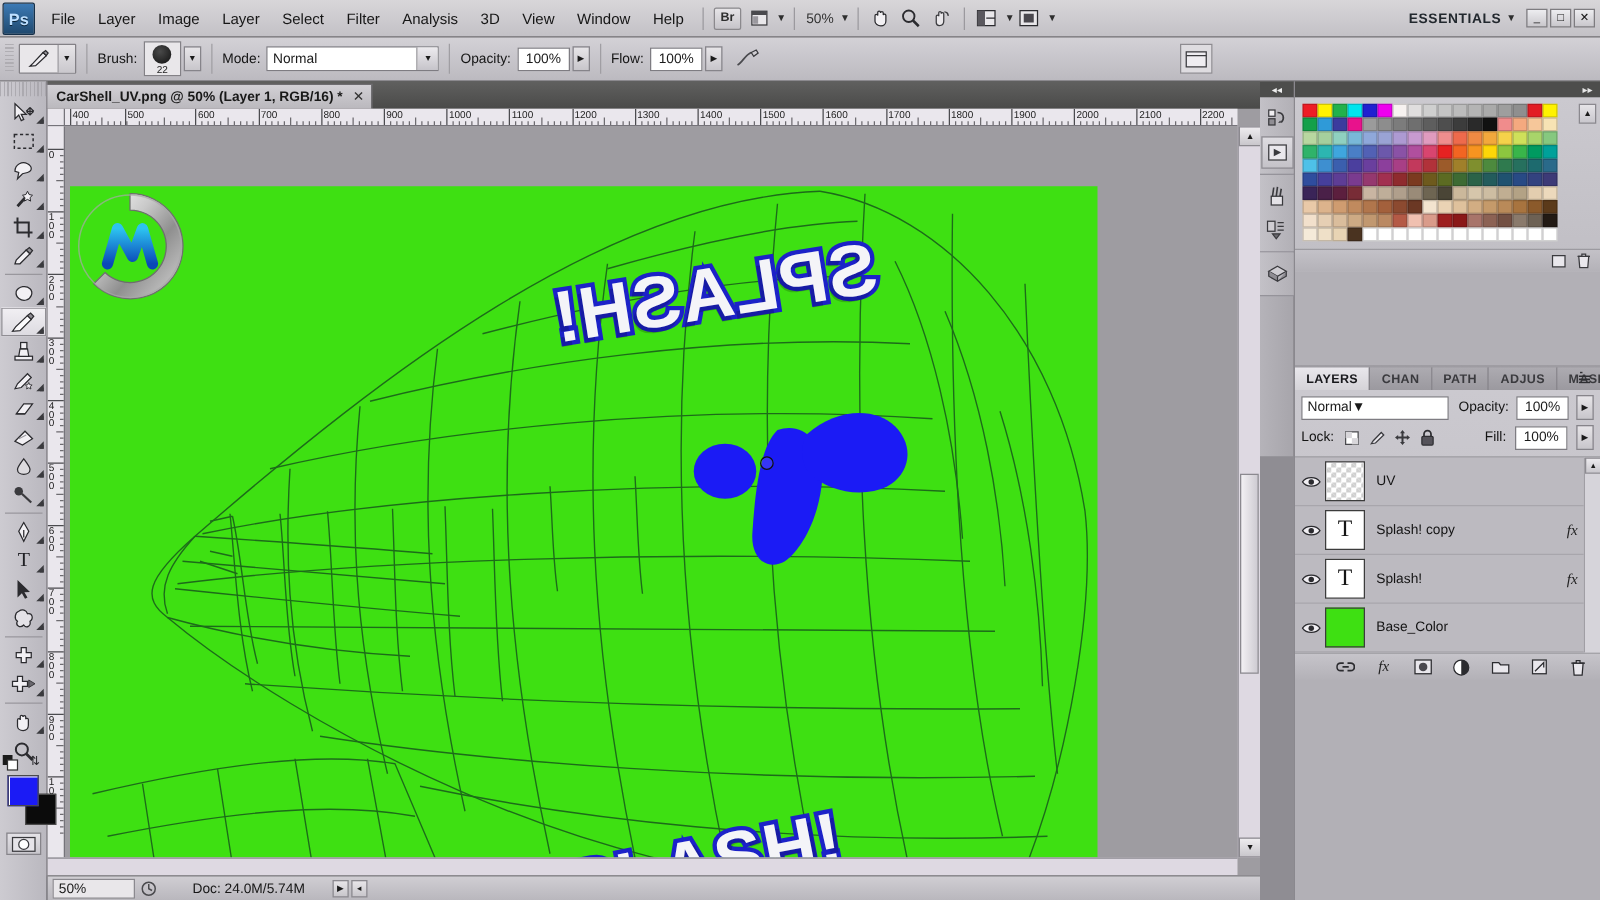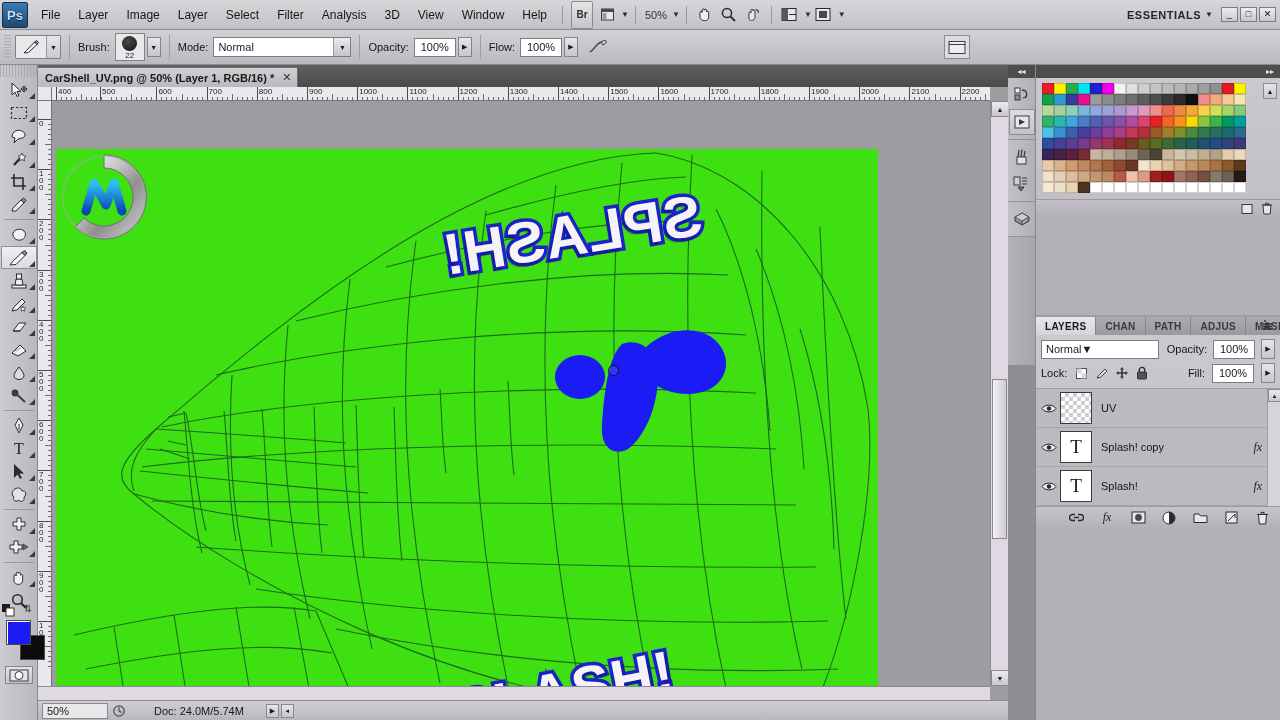--- a/index.html
+++ b/index.html
@@ -27,21 +27,21 @@
     color:#bfe0ff; font-weight:bold; font-size:13px;
     display:flex; align-items:center; justify-content:center;
     text-shadow:0 1px 0 #0a2238;
   }
   .menu-item{
     padding:4px 9px; font-size:12px; color:#161616; cursor:default;
     white-space:nowrap;
   }
   .mb-sep{ width:1px; height:18px; background:#9b999e; margin:0 6px; }
   .mb-btn{
-    min-width:22px; height:28px; padding:0 4px; margin:0 2px;
+    min-width:22px; height:18px; padding:0 4px; margin:0 2px;
     background:linear-gradient(#e6e4e7,#c6c4c9);
     border:1px solid #8b898d; border-radius:2px;
     display:flex; align-items:center; justify-content:center;
     font-size:10px; font-weight:bold; color:#2e2e2e;
   }
   .mb-icon{ width:22px; height:20px; display:flex; align-items:center; justify-content:center; margin:0 1px; }
   .caret{ font-size:8px; color:#2e2e2e; margin-left:2px; }
   .zoomsel{ font-size:11px; color:#333; padding:0 3px; }
   .spacer{ flex:1; }
   .essentials{ font-size:11px; letter-spacing:.5px; color:#22282e; font-weight:bold; padding-right:2px;}
@@ -1449,21 +1449,21 @@
         </div>
         <div class="pf-ico">
           <svg width="12" height="13" viewBox="0 0 12 13">
             <path d="M2 3 h8 l-.8 9 h-6.4 z" fill="#e9e7ec" stroke="#3a3a3e"></path>
             <path d="M1 3 h10 M4.5 1.2 h3 v1.8 h-3 z" fill="#cfcdd2" stroke="#3a3a3e"></path>
           </svg>
         </div>
       </div>
     </div>
 
-    <div class="tabrow" style="margin-top:98px;">
+    <div class="tabrow" style="margin-top:75px;">
       <div class="ptab active">LAYERS</div>
       <div class="ptab">CHAN</div>
       <div class="ptab">PATH</div>
       <div class="ptab">ADJUS</div>
       <div class="ptab">MASKS</div>
       <div class="pmenu">
         <svg width="12" height="10" viewBox="0 0 12 10">
           <path d="M1 1 h2 M0 4 h9 M0 6.5 h9 M0 9 h9" stroke="#2e2e32" stroke-width="1.3"></path>
         </svg>
       </div>
@@ -1550,20 +1550,30 @@
             </svg>
           </div>
           <div class="thumb">
             <span style="font-family:'Liberation Serif',serif;font-size:19px;color:#161616;">T</span>
           </div>
           <div class="layer-name">Splash!</div>
           <div class="fx-mark">fx</div>
           <div class="fx-arrow">▼</div>
         </div>
 
+        <div class="layer-row">
+          <div class="eye">
+            <svg width="16" height="11" viewBox="0 0 16 11">
+              <path d="M1 5.5 C4 1 12 1 15 5.5 C12 10 4 10 1 5.5 Z" fill="#f0eef2" stroke="#2b2b2f"></path>
+              <circle cx="8" cy="5.5" r="2.2" fill="#2b2b2f"></circle>
+            </svg>
+          </div>
+          <div class="thumb" style="background:#3ee012;"></div>
+          <div class="layer-name">Base_Color</div>
+        </div>
 
         <div class="lay-scroll">
           <div class="sbtn">▲</div>
         </div>
       </div>
 
       <div class="layers-foot">
         <div class="lf-ico">
           <svg width="15" height="9" viewBox="0 0 15 9">
             <path d="M6 1.5 H3.5 a3 3 0 0 0 0 6 H6 M9 1.5 h2.5 a3 3 0 0 1 0 6 H9" fill="none" stroke="#2b2b2f" stroke-width="1.4"></path>

